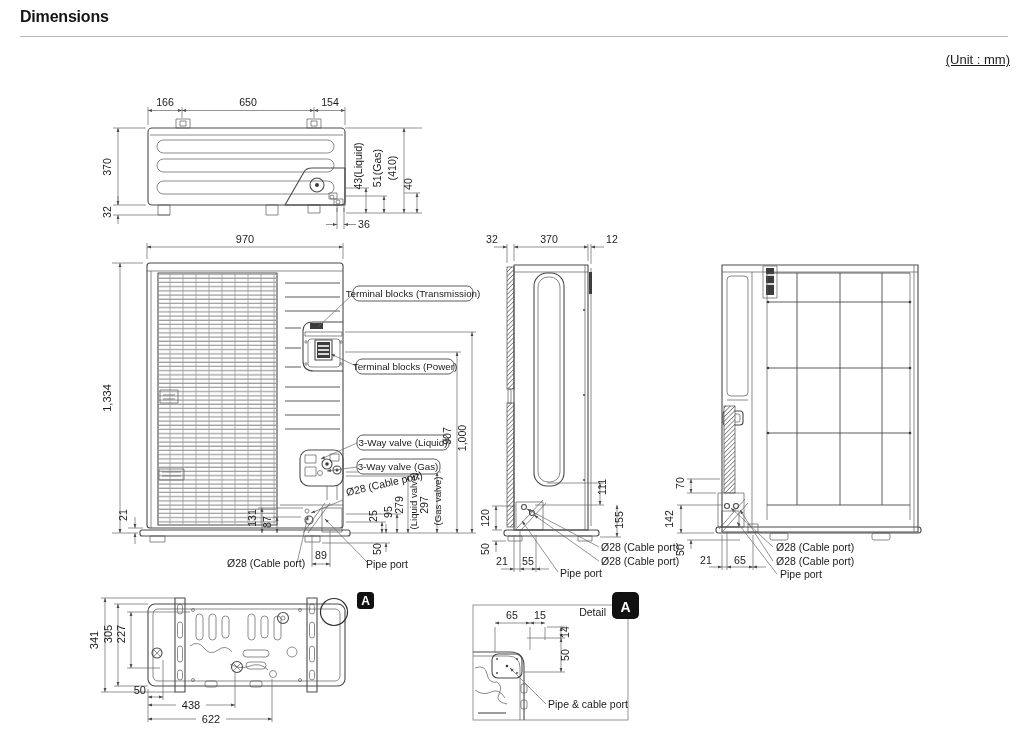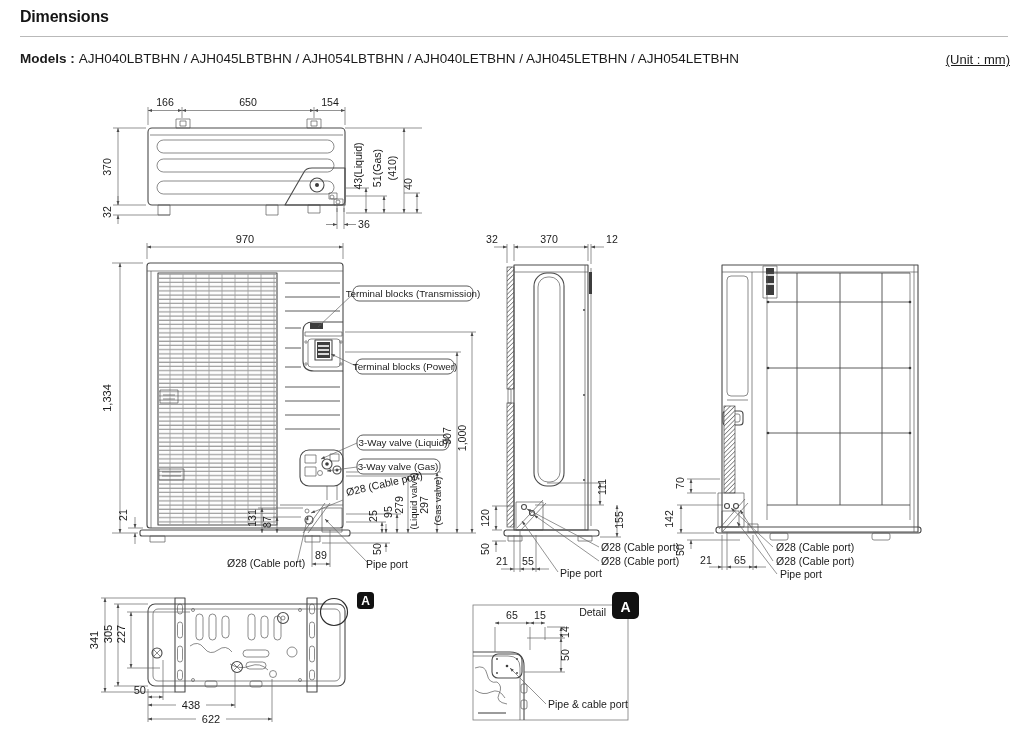--- a/index.html
+++ b/index.html
@@ -22,21 +22,20 @@
   text.num{font-size:10.6px;}
   text.big{font-size:11px;}
   text.badge{fill:#fff;font-weight:bold;}
 </style>
 </head>
 <body>
 
 <div class="page">
   <div class="title">Dimensions</div>
   <div class="rule"></div>
-  <div class="models"><b>Models :</b><span>AJH040LBTBHN / AJH045LBTBHN / AJH054LBTBHN / AJH040LETBHN / AJH045LETBHN / AJH054LETBHN</span></div>
   <div class="unit">(Unit : mm)</div>
 
   <svg class="draw" viewBox="0 0 1024 735">
     <defs>
       <marker id="ar" viewBox="0 0 10 10" refX="9.5" refY="5" markerWidth="8" markerHeight="6" orient="auto-start-reverse">
         <path d="M0,1.6 L9.5,5 L0,8.4 Z" fill="#4a4a4a"></path>
       </marker>
       <pattern id="grille" width="13" height="4.2" patternUnits="userSpaceOnUse">
         <rect width="13" height="4.2" fill="#fdfdfd"></rect>
         <path d="M0,1 H13" stroke="#5c5c5c" stroke-width="0.8"></path>

